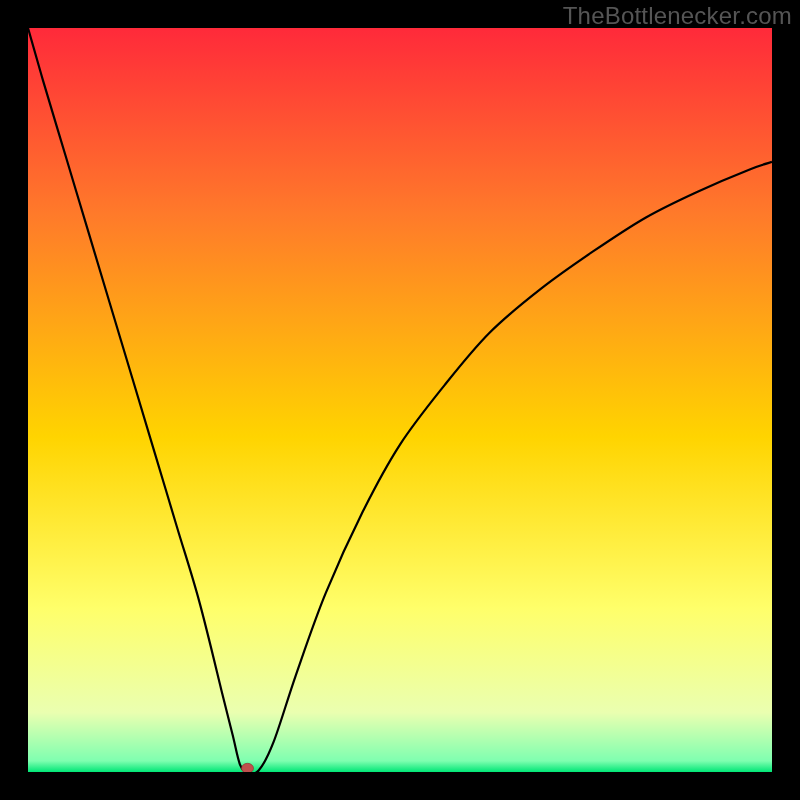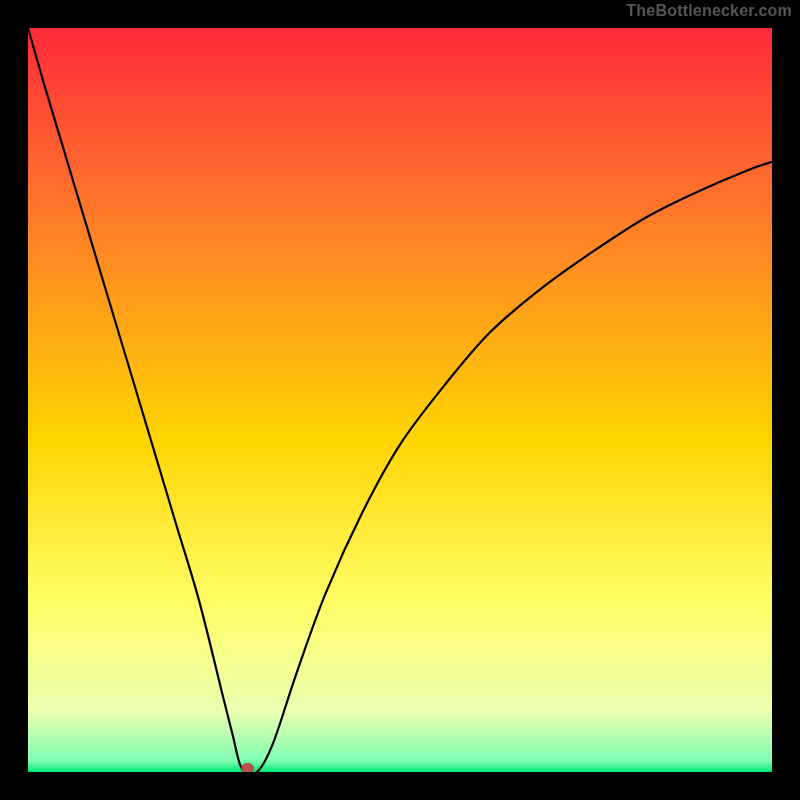--- a/index.html
+++ b/index.html
@@ -15,22 +15,22 @@
     position: relative;
     width: 800px;
     height: 800px;
     background: #000;
   }
   .watermark {
     position: absolute;
     top: 2px;
     right: 8px;
     color: #555;
-    font-size: 16px;
-    font-weight: 700;
+    font-size: 24px;
+    font-weight: 400;
     letter-spacing: 0.2px;
     user-select: none;
   }
   .plot {
     position: absolute;
     left: 28px;
     top: 28px;
     width: 744px;
     height: 744px;
   }

